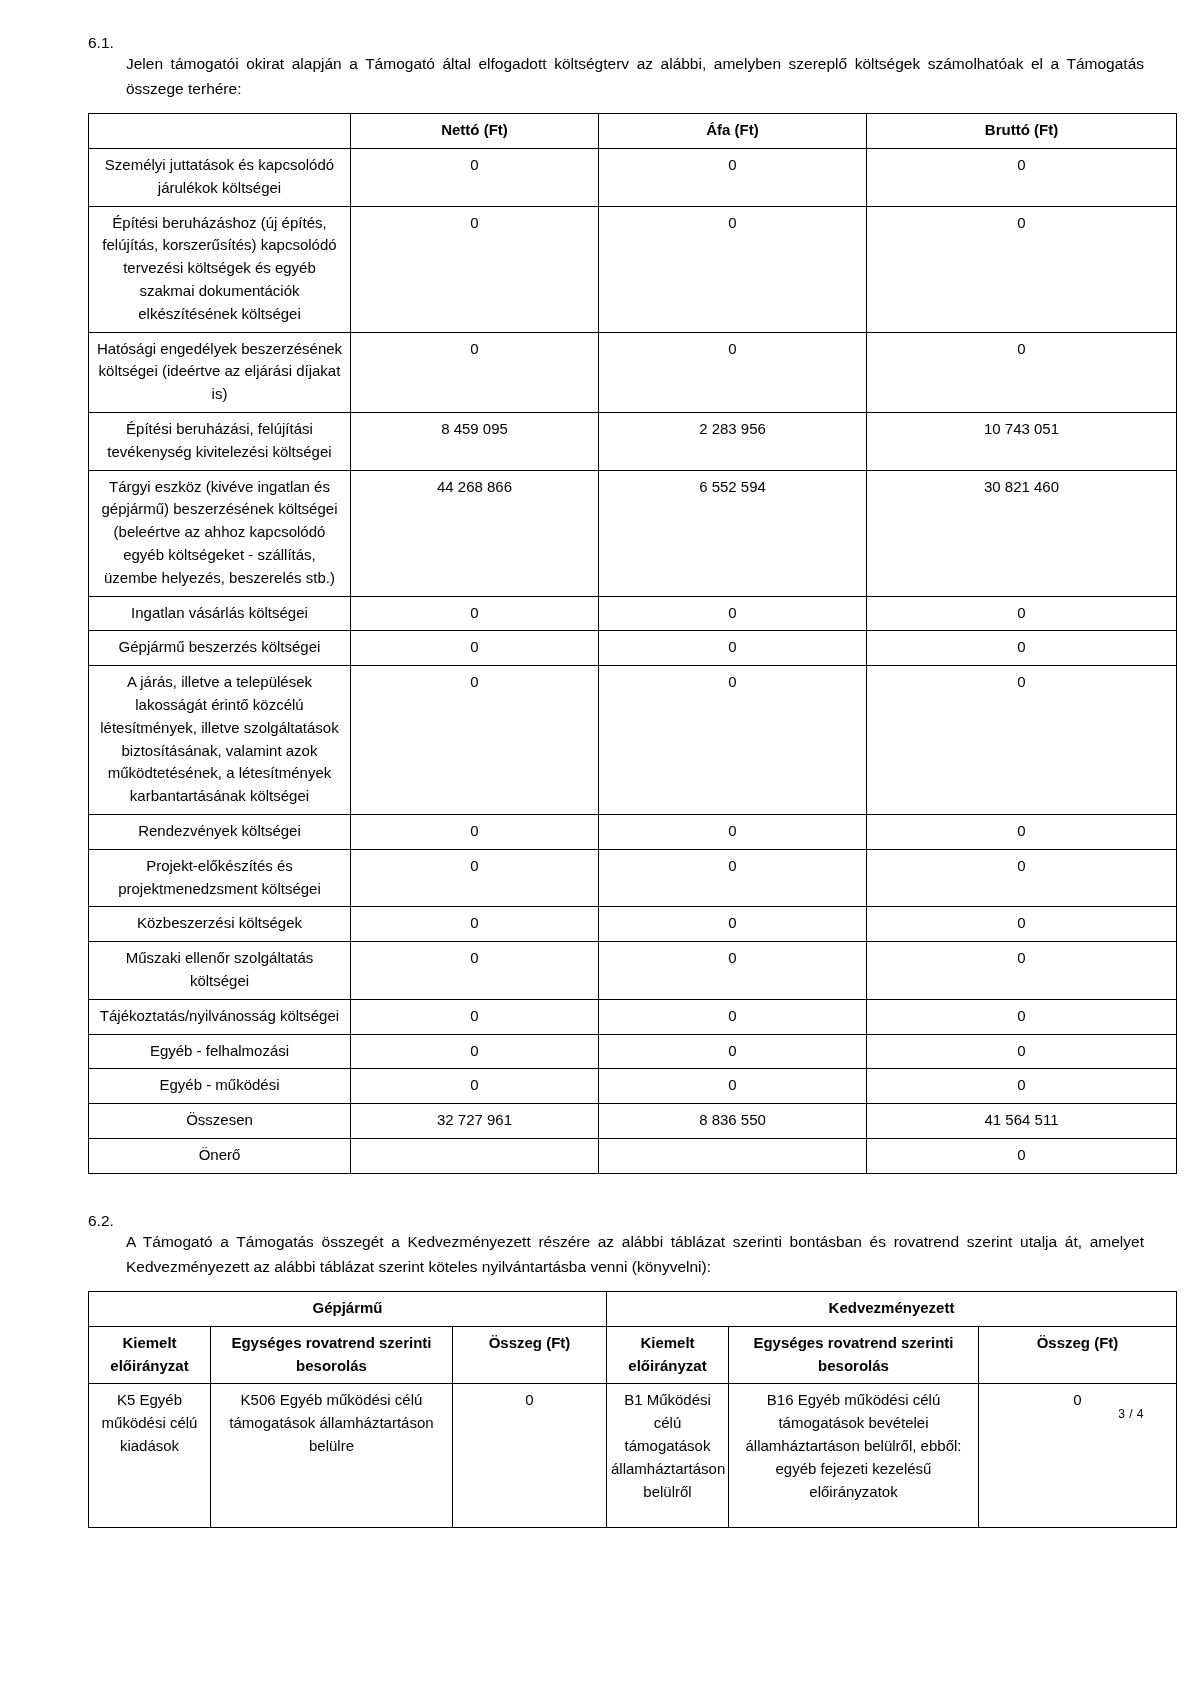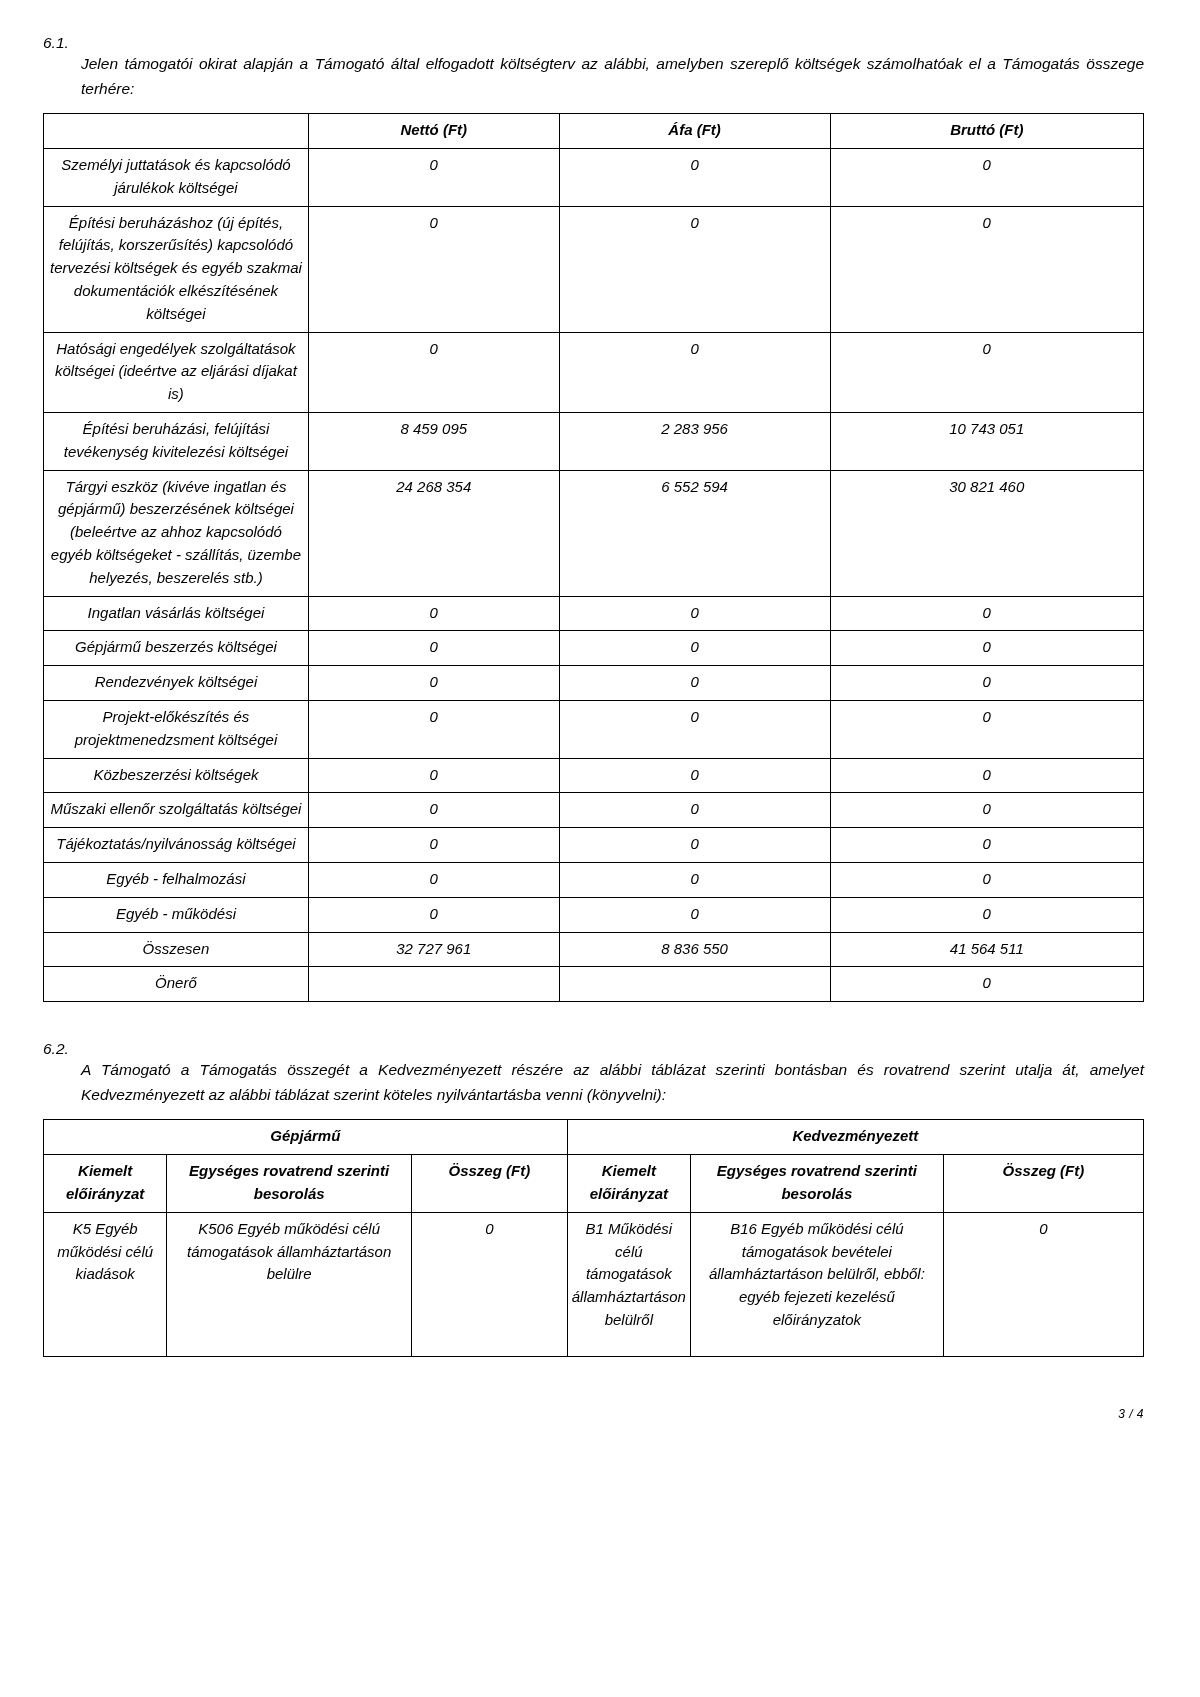--- a/index.html
+++ b/index.html
@@ -13,23 +13,22 @@
     height: 1697px;
     font-family: "Liberation Sans", sans-serif;
     color: #000000;
     position: relative;
     overflow: hidden;
   }
   .page {
     width: 1200px;
     height: 1455px;
     box-sizing: border-box;
-    padding: 30px 56px 0 43px;
+    padding: 30px 56px 0 88px;
     position: relative;
-    font-style: italic;
   }
 
   
   .clause {
     display: flex;
     align-items: flex-start;
     font-size: 15.5px;
     line-height: 1.62;
     text-align: justify;
   }
@@ -147,45 +146,51 @@
         <td class="num-cell">0</td>
         <td class="num-cell">0</td>
       </tr>
       <tr>
         <td class="label-col">Építési beruházáshoz (új építés, felújítás, korszerűsítés) kapcsolódó tervezési költségek és egyéb szakmai dokumentációk elkészítésének költségei</td>
         <td class="num-cell">0</td>
         <td class="num-cell">0</td>
         <td class="num-cell">0</td>
       </tr>
       <tr>
-        <td class="label-col">Hatósági engedélyek szolgáltatások költségei (ideértve az eljárási díjakat is)</td>
+        <td class="label-col">Hatósági engedélyek beszerzésének költségei (ideértve az eljárási díjakat is)</td>
         <td class="num-cell">0</td>
         <td class="num-cell">0</td>
         <td class="num-cell">0</td>
       </tr>
       <tr>
         <td class="label-col">Építési beruházási, felújítási tevékenység kivitelezési költségei</td>
         <td class="num-cell">8 459 095</td>
         <td class="num-cell">2 283 956</td>
         <td class="num-cell">10 743 051</td>
       </tr>
       <tr>
         <td class="label-col">Tárgyi eszköz (kivéve ingatlan és gépjármű) beszerzésének költségei (beleértve az ahhoz kapcsolódó egyéb költségeket - szállítás, üzembe helyezés, beszerelés stb.)</td>
-        <td class="num-cell">24 268 354</td>
+        <td class="num-cell">44 268 866</td>
         <td class="num-cell">6 552 594</td>
         <td class="num-cell">30 821 460</td>
       </tr>
       <tr>
         <td class="label-col">Ingatlan vásárlás költségei</td>
         <td class="num-cell">0</td>
         <td class="num-cell">0</td>
         <td class="num-cell">0</td>
       </tr>
       <tr>
         <td class="label-col">Gépjármű beszerzés költségei</td>
+        <td class="num-cell">0</td>
+        <td class="num-cell">0</td>
+        <td class="num-cell">0</td>
+      </tr>
+      <tr>
+        <td class="label-col">A járás, illetve a települések lakosságát érintő közcélú létesítmények, illetve szolgáltatások biztosításának, valamint azok működtetésének, a létesítmények karbantartásának költségei</td>
         <td class="num-cell">0</td>
         <td class="num-cell">0</td>
         <td class="num-cell">0</td>
       </tr>
       <tr>
         <td class="label-col">Rendezvények költségei</td>
         <td class="num-cell">0</td>
         <td class="num-cell">0</td>
         <td class="num-cell">0</td>
       </tr>

